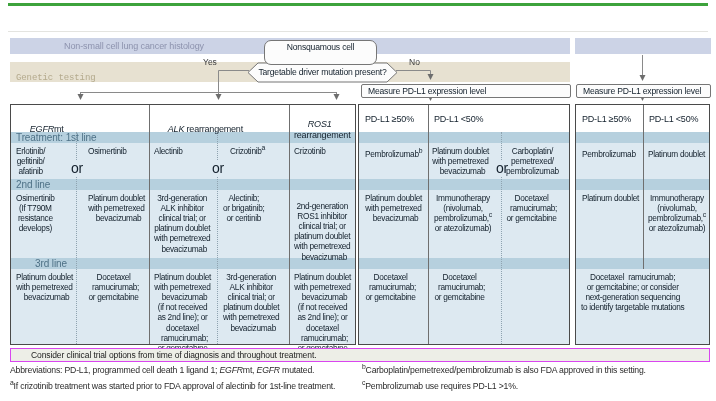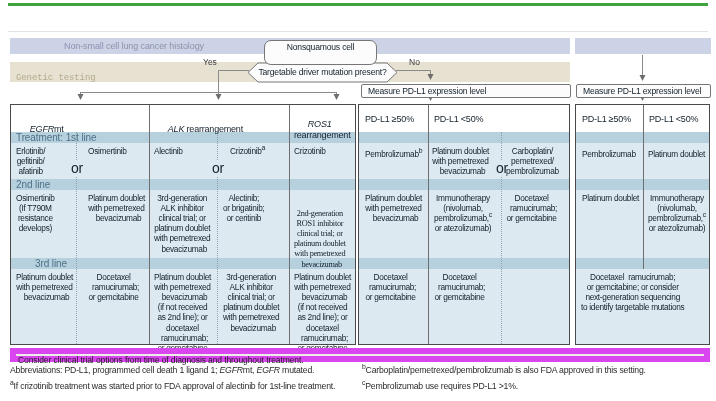--- a/index.html
+++ b/index.html
@@ -16,22 +16,22 @@
   .rowbg{position:absolute;left:0;right:0;}
   .bg-band{background:#b6d0de;}
   .bg-cell{background:#dde9f1;}
   .vline{position:absolute;width:0;border-left:1px solid #6f6f6f;}
   .vdot{position:absolute;width:0;border-left:1px dotted #8fa3b0;}
   .hdr{position:absolute;font-size:9px;color:#13202c;white-space:pre;letter-spacing:-.2px;line-height:1.15;}
   .cell{position:absolute;font-size:8.3px;line-height:1.22;color:#13202c;white-space:pre;letter-spacing:-.3px;text-align:center;}
   .linelab{position:absolute;font-size:10px;color:#4e7186;letter-spacing:-.1px;line-height:11px;left:5px;}
   .orlab{position:absolute;font-size:14px;color:#13202c;background:#dde9f1;padding:0 1px;transform:translateX(-50%);letter-spacing:-.2px;}
   .footerbar{position:absolute;left:10px;top:348px;width:700px;height:14px;box-sizing:border-box;
-             border:6px solid #d946ef;background:#edeee7;font-size:8.5px;color:#222;
-             line-height:12px;padding-left:2px;letter-spacing:-.1px;}
+             border:1px solid #d946ef;background:#edeee7;font-size:8.5px;color:#222;
+             line-height:12px;padding-left:20px;letter-spacing:-.1px;}
   .note{position:absolute;font-size:8.7px;color:#2b2b2b;letter-spacing:-.2px;}
   .it{font-style:italic;}
   sup{font-size:6.8px;line-height:0;}
   svg{position:absolute;left:0;top:0;pointer-events:none;}
 </style>
 </head>
 <body>
 
 <div class="fig">
 
@@ -126,21 +126,21 @@
   bevacizumab</div>
     <div class="cell" style="left:143px;top:88px;">3rd-generation
 ALK inhibitor
 clinical trial; or
 platinum doublet
 with pemetrexed
   bevacizumab</div>
     <div class="cell" style="left:212px;top:88px;">Alectinib;
 or brigatinib;
 or ceritinib</div>
-    <div class="cell" style="left:283px;top:104px;font-family:Liberation Serif, serif;">2nd-generation
+    <div class="cell" style="left:283px;top:96px;">2nd-generation
 ROS1 inhibitor
 clinical trial; or
 platinum doublet
 with pemetrexed
   bevacizumab</div>
 
     <div class="cell" style="left:5px;top:167px;">Platinum doublet
 with pemetrexed
   bevacizumab</div>
     <div class="cell" style="left:77px;top:167px;">Docetaxel

